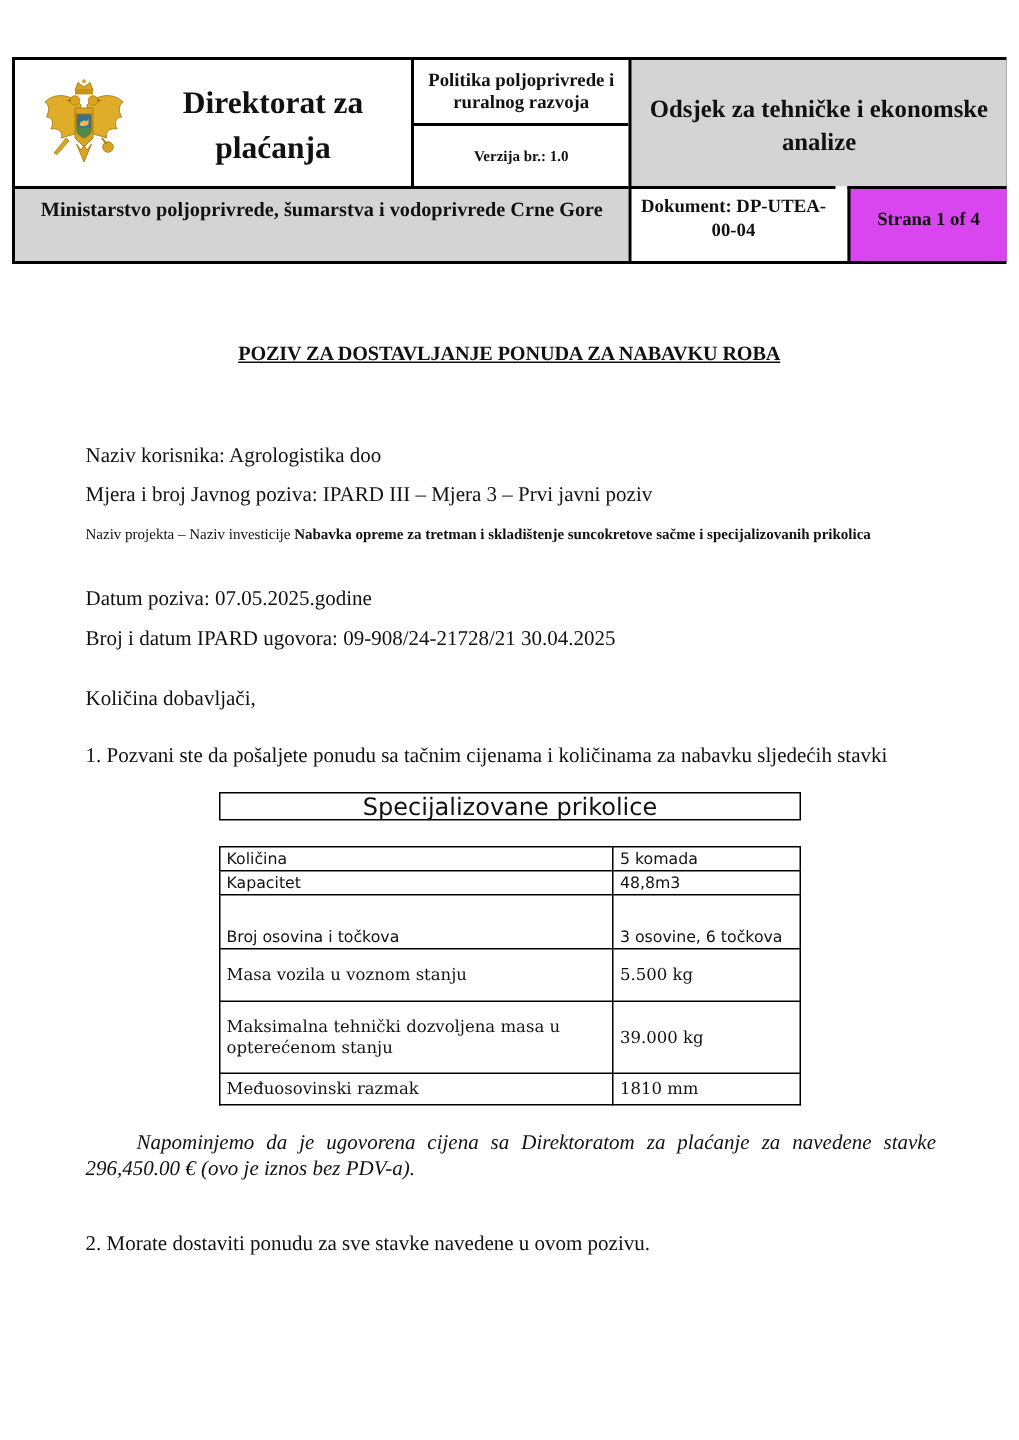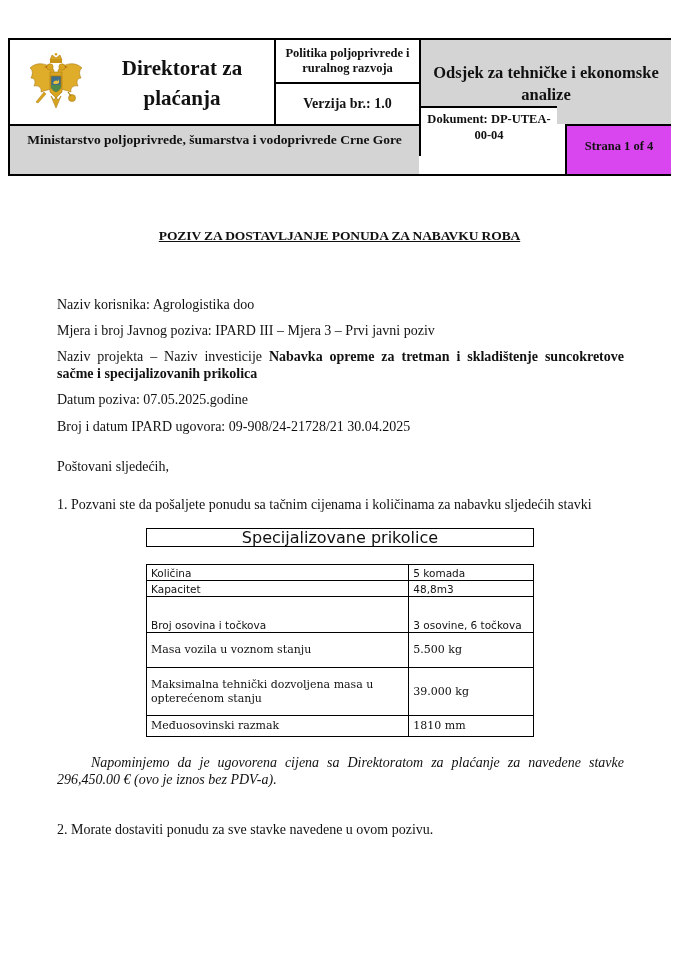--- a/index.html
+++ b/index.html
@@ -9,33 +9,33 @@
   
   .hdr {
     position: absolute; left: 8px; top: 38px; width: 663px; height: 138px;
     border: 2px solid #000;
   }
   .hdr .cell { position: absolute; display: flex; align-items: center; justify-content: center; text-align: center; font-weight: bold; }
   .hdr .logo-cell { left: 0; top: 0; width: 262px; height: 84px; background: #fff; }
   .hdr .logo { position: absolute; left: 14px; top: 12px; width: 64px; height: 64px; }
   .hdr .org-name { position: absolute; left: 92px; top: 8px; width: 160px; height: 70px; font-size: 21px; line-height: 30px; display:flex; align-items:center; justify-content:center; text-align:center; font-weight: bold; }
   .hdr .policy { left: 264px; top: 0; width: 145px; height: 42px; border-left: 2px solid #000; font-size: 12.5px; line-height: 15px; background: #fff; }
-  .hdr .version { left: 264px; top: 42px; width: 145px; height: 42px; border-left: 2px solid #000; border-top: 2px solid #000; font-size: 14px; background: #fff; }
+  .hdr .version { left: 264px; top: 42px; width: 145px; height: 42px; border-left: 2px solid #000; border-top: 2px solid #000; font-size: 10px; background: #fff; }
   .hdr .dept { left: 409px; top: 0; width: 252px; height: 84px; border-left: 2px solid #000; background: #d4d4d4; font-size: 16.5px; line-height: 22px; padding-top: 4px; }
   .hdr .ministry { left: 0; top: 84px; width: 409px; height: 50px; border-top: 2px solid #000; background: #d4d4d4; font-size: 13.5px; line-height: 17px; align-items: flex-start; padding-top: 5px; }
-  .hdr .docnum { left: 409px; top: 66px; width: 138px; height: 50px; border-top: 2px solid #000; border-left: 2px solid #000; background: #fff; font-size: 12.5px; line-height: 16px; align-items: flex-start; padding-top: 3px; }
+  .hdr .docnum { left: 409px; top: 84px; width: 138px; height: 50px; border-top: 2px solid #000; border-left: 2px solid #000; background: #fff; font-size: 12.5px; line-height: 16px; align-items: flex-start; padding-top: 3px; }
   .hdr .page { left: 555px; top: 84px; width: 106px; height: 50px; border-top: 2px solid #000; border-left: 2px solid #000; background: #d946ef; font-size: 12.5px; padding-bottom: 8px; }
 
   
   .title {
     position: absolute; left: 0; width: 679px; top: 228px; text-align: center;
     font-weight: bold; font-size: 13.5px; text-decoration: underline; letter-spacing: -0.1px;
   }
   .line { position: absolute; left: 57px; font-size: 14px; line-height: 17px; white-space: nowrap; }
-  .para { position: absolute; left: 57px; width: 567px; font-size: 14px; line-height: 17px; text-align: justify; }
+  .para { position: absolute; left: 57px; width: 567px; font-size: 10px; line-height: 17px; text-align: justify; }
   .para b { font-weight: bold; }
   .note { position: absolute; left: 57px; width: 567px; font-size: 14px; line-height: 17px; font-style: italic; text-align: justify; text-indent: 34px; }
 
   
   .spec-title {
     position: absolute; left: 146px; top: 528px; width: 388px; height: 19px;
     border: 1px solid #000; text-align: center;
     font-family: "DejaVu Sans", "Liberation Sans", sans-serif; font-size: 16px; line-height: 17px;
   }
   .spec {
@@ -89,21 +89,21 @@
 </div>
 
 <div class="title">POZIV ZA DOSTAVLJANJE PONUDA ZA NABAVKU ROBA</div>
 
 <div class="line" style="top:296px">Naziv korisnika: Agrologistika doo</div>
 <div class="line" style="top:322px">Mjera i broj Javnog poziva: IPARD III – Mjera 3 – Prvi javni poziv</div>
 <div class="para" style="top:348px"><span>Naziv projekta – Naziv investicije </span><b>Nabavka opreme za tretman i skladištenje suncokretove sačme i specijalizovanih prikolica</b></div>
 <div class="line" style="top:391px">Datum poziva: 07.05.2025.godine</div>
 <div class="line" style="top:418px">Broj i datum IPARD ugovora: 09-908/24-21728/21  30.04.2025</div>
 
-<div class="line" style="top:458px">Poštovani sljedećih,</div>
+<div class="line" style="top:458px">Količina dobavljači,</div>
 <div class="line" style="top:496px">1.  Pozvani ste da pošaljete ponudu sa tačnim cijenama i količinama za nabavku sljedećih stavki</div>
 
 <div class="spec-title">Specijalizovane prikolice</div>
 <table class="spec">
   <tbody>
       <tr class="sans" style="height:16px">
     <td class="k">Količina</td>
     <td class="v">5 komada</td>
   </tr>
   <tr class="sans" style="height:16px">

